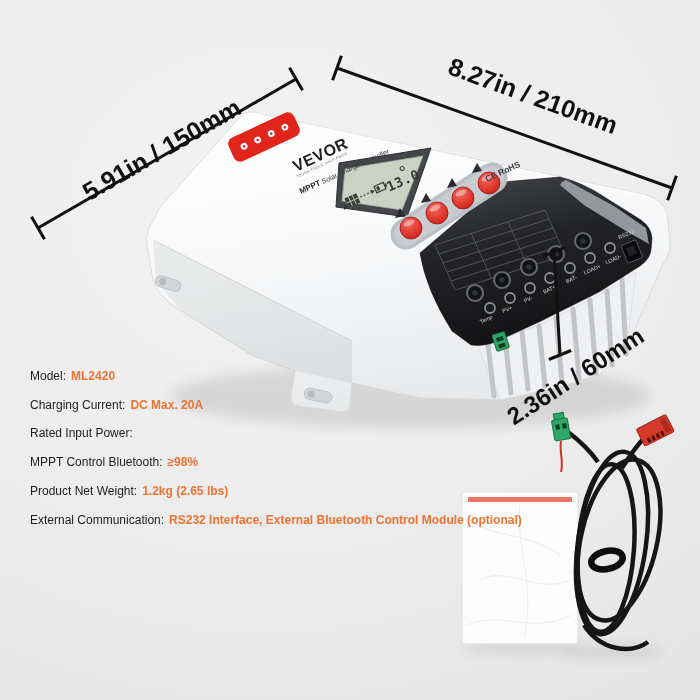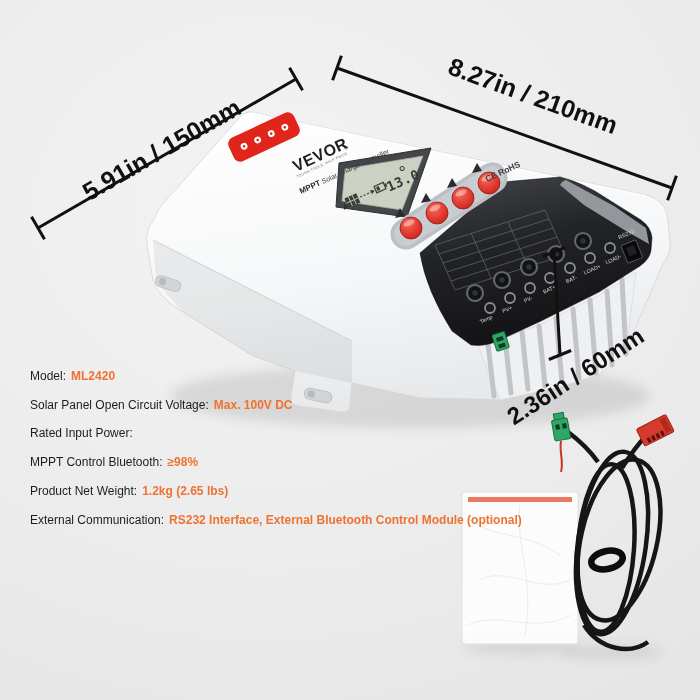--- a/index.html
+++ b/index.html
@@ -283,20 +283,20 @@
             <rect x="649" y="434" width="3" height="5"></rect>
         <rect x="654" y="434" width="3" height="5"></rect>
             <rect x="659" y="434" width="3" height="5"></rect>
       </g>
     </g>
   </g>
 </svg>
 
 <div class="specs">
   <div class="spec-row"><span class="k">Model:</span><span class="v">ML2420</span></div>
-  <div class="spec-row"><span class="k">Solar Panel Open Circuit Voltage:</span><span class="v">Max. 100V DC</span></div>
+  <div class="spec-row"><span class="k">Charging Current:</span><span class="v">DC Max. 20A</span></div>
   <div class="spec-row"><span class="k">Rated Input Power:</span><span class="v"></span></div>
   <div class="spec-row"><span class="k">MPPT Control Bluetooth:</span><span class="v">≥98%</span></div>
   <div class="spec-row"><span class="k">Product Net Weight:</span><span class="v">1.2kg (2.65 lbs)</span></div>
   <div class="spec-row"><span class="k">External Communication:</span><span class="v">RS232 Interface, External Bluetooth Control Module (optional)</span></div>
 </div>
 
 </div>
 
 </body></html>

